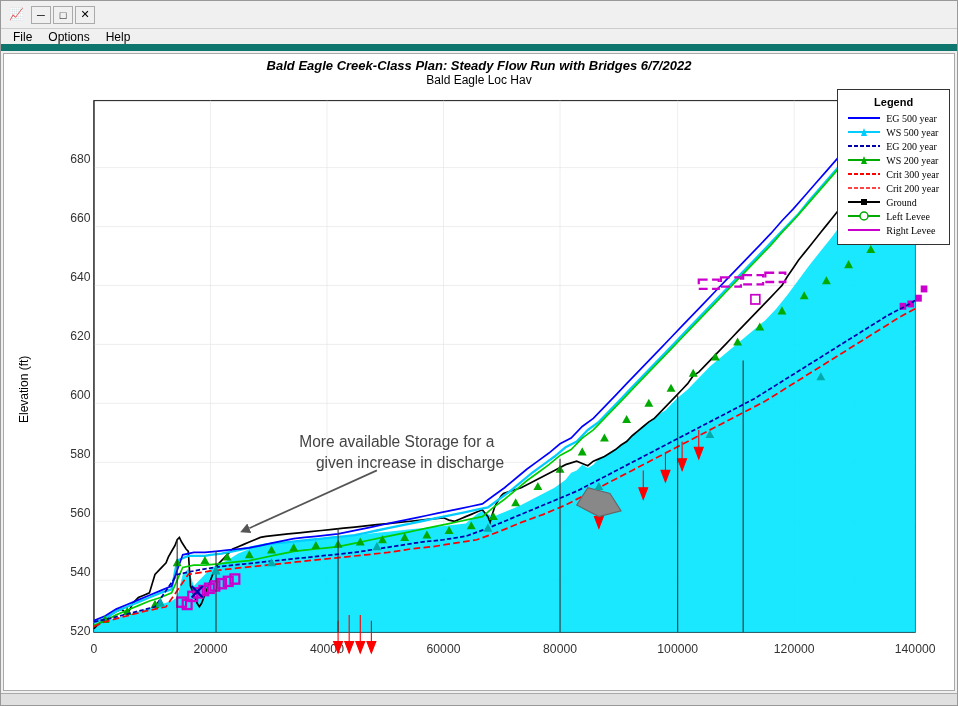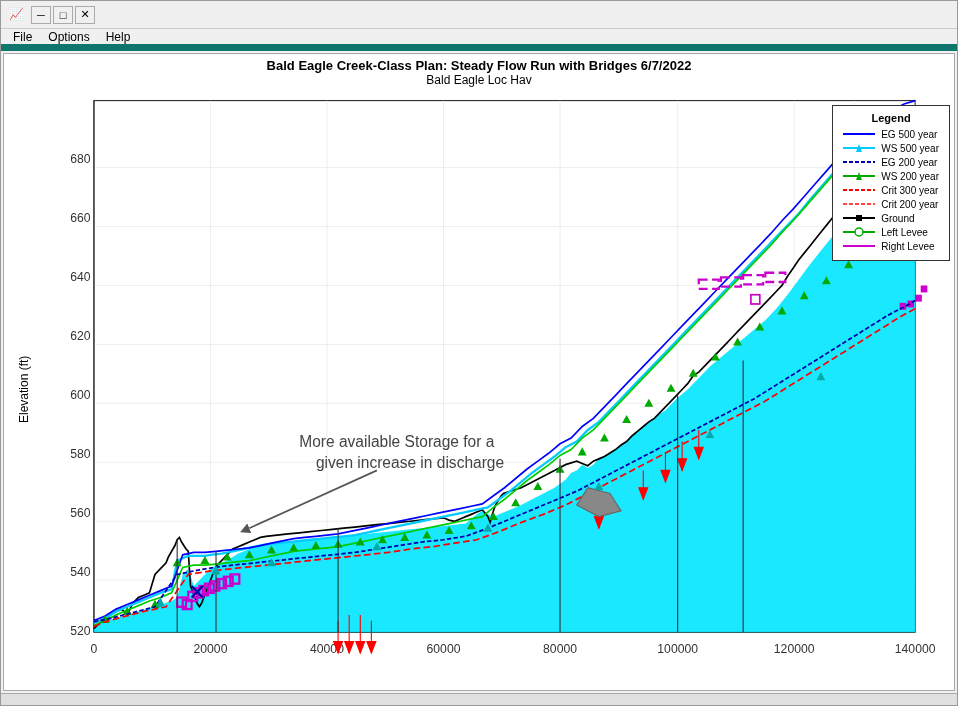--- a/index.html
+++ b/index.html
@@ -17,34 +17,34 @@
     .menu-item { padding: 2px 8px; font-size: 12px; cursor: pointer; }
     
     .toolbar { background: #f0f0f0; height: 34px; display: flex; align-items: center; padding: 2px 4px; border-bottom: 2px solid #aaa; gap: 4px; }
     .toolbar-btn { background: #f0f0f0; border: 1px solid #aaa; height: 26px; padding: 0 8px; font-size: 11px; cursor: pointer; display: flex; align-items: center; gap: 4px; }
     .toolbar-separator { width: 1px; background: #aaa; height: 24px; margin: 0 2px; }
     .checkbox-area { display: flex; align-items: center; gap: 4px; margin-left: auto; }
     .checkbox-area input { cursor: pointer; }
     
     .plot-area { flex: 1; display: flex; flex-direction: column; background: white; margin: 2px; border: 1px solid #aaa; position: relative; overflow: hidden; }
     
-    .plot-title { text-align: center; padding: 4px 0 0 0; font-size: 13px; font-weight: bold; }
+    .plot-title { text-align: center; padding: 4px 0 0 0; font-size: 13px; font-weight: bold; font-style: italic; }
     .plot-subtitle { text-align: center; font-size: 12px; padding-bottom: 2px; }
     
     .chart-container { flex: 1; position: relative; display: flex; }
     .y-axis-label { writing-mode: vertical-rl; transform: rotate(180deg); font-size: 12px; display: flex; align-items: center; justify-content: center; padding: 4px; min-width: 40px; }
     
     .chart-inner { flex: 1; position: relative; }
     
     .chart-svg { width: 100%; height: 100%; }
     
-    .legend-box { position: absolute; top: 16px; right: 4px; background: white; border: 1px solid #333; padding: 6px 10px; font-size: 10px; }
+    .legend-box { position: absolute; top: 0; right: 4px; background: white; border: 1px solid #333; padding: 6px 10px; font-size: 10px; }
     .legend-title { font-weight: bold; text-align: center; margin-bottom: 4px; font-size: 11px; }
     .legend-item { display: flex; align-items: center; gap: 6px; margin: 2px 0; }
-    .legend-text { font-size: 10px; }
+    .legend-text { font-size: 10px; font-family: Liberation Serif, serif; }
     
     .scrollbar-h { height: 12px; background: #e0e0e0; border-top: 1px solid #aaa; }
   </style>
 </head>
 <body>
 
 <div class="window">
 
   <div class="title-bar">
     <span class="title-bar-icon">📈</span>

